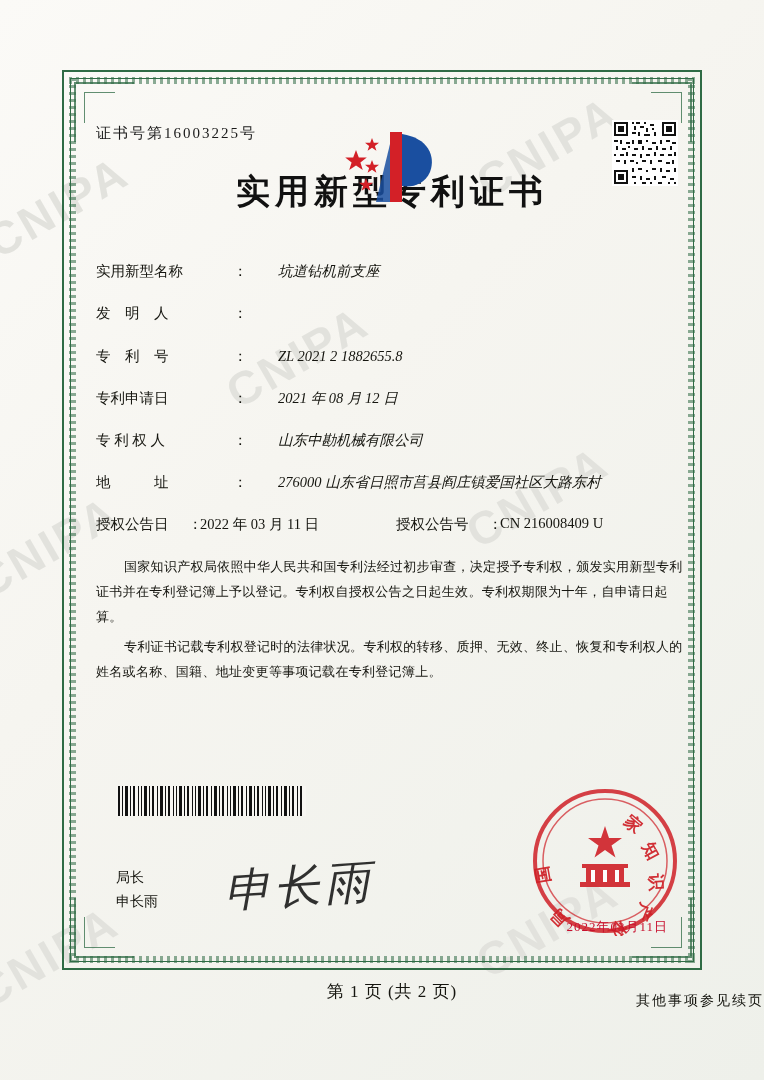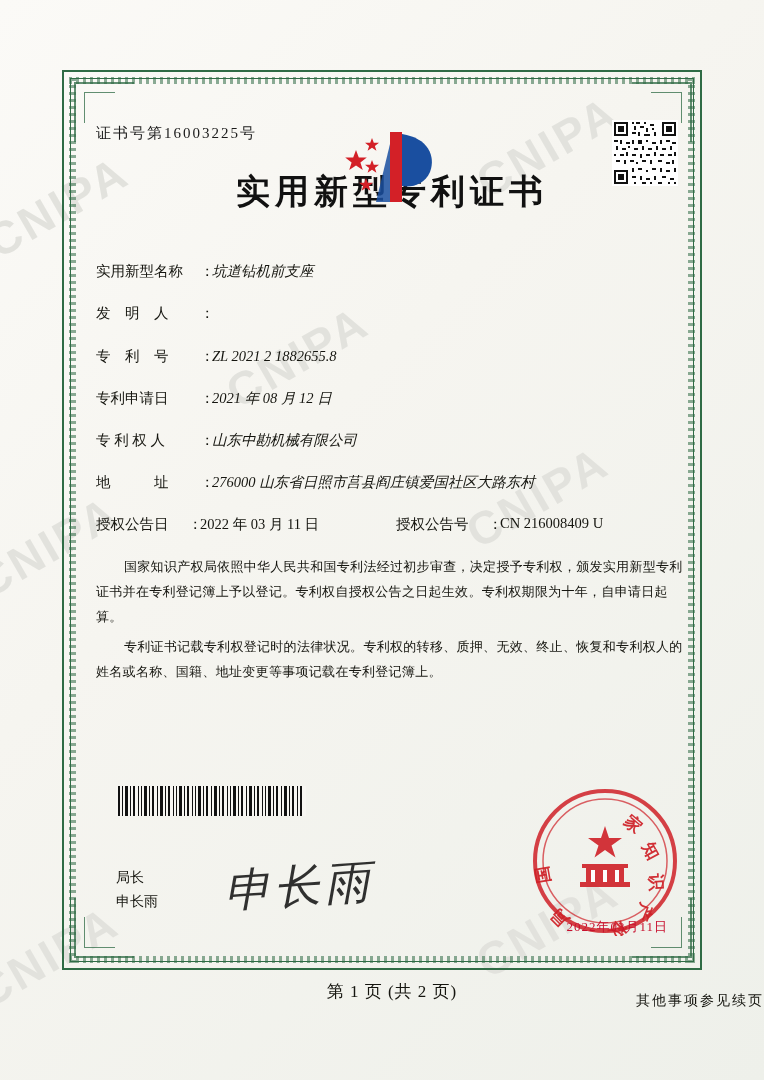--- a/index.html
+++ b/index.html
@@ -99,20 +99,21 @@
     font-family:"DejaVu Serif", serif;
   }
 
   .fields{margin-top:46px;}
   .field{
     display:flex;
     font-size:14.5px;
     color:#15150f;
     margin-bottom:22px;
     line-height:1.4;
+    gap:33px;
   }
   .f-label{
     width:104px;
     flex:none;
     letter-spacing:0px;
     white-space:pre;
   }
   .f-colon{width:12px;flex:none;}
   .f-value{flex:1;font-style:italic;}
   .field-row2{display:flex;font-size:14.5px;color:#15150f;margin-bottom:20px;}

